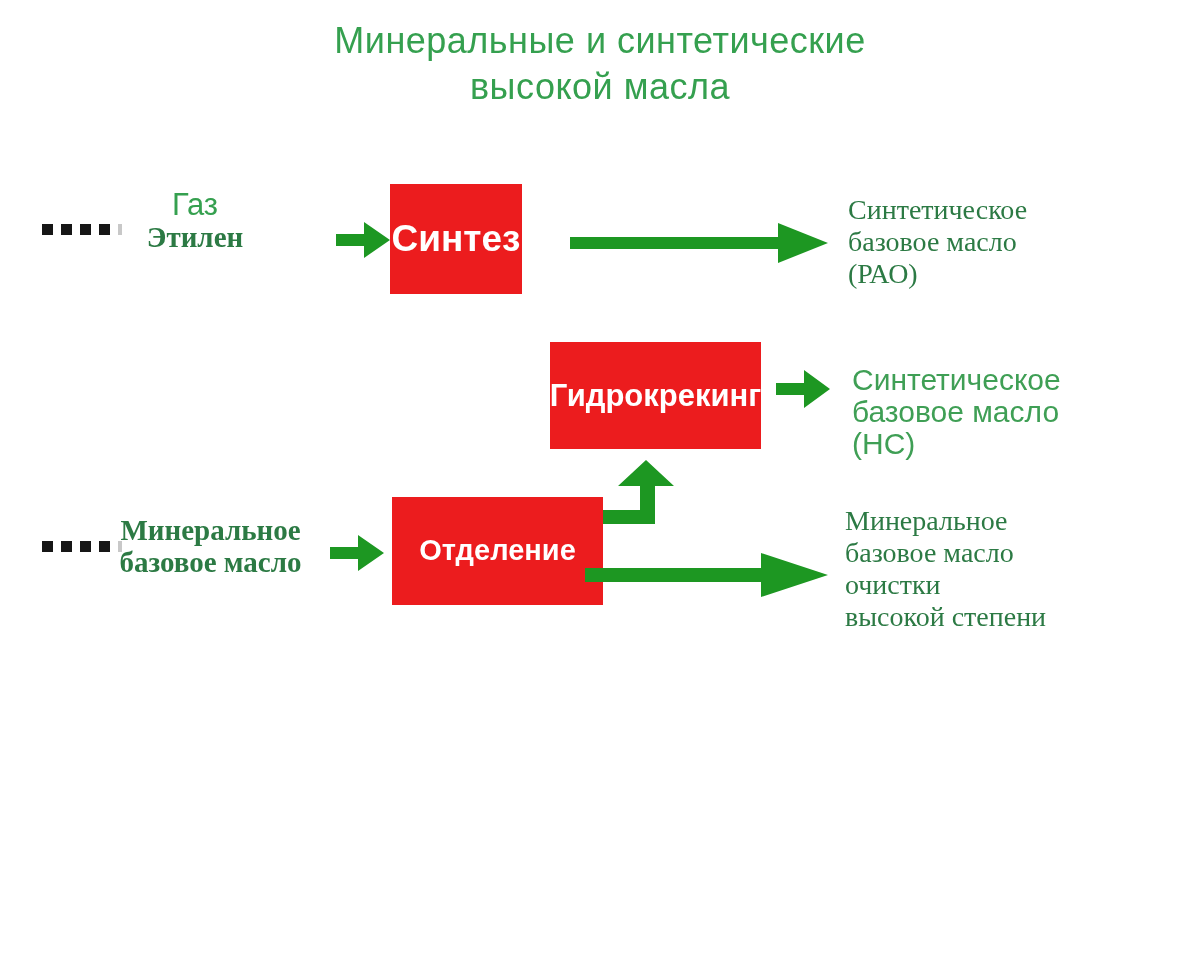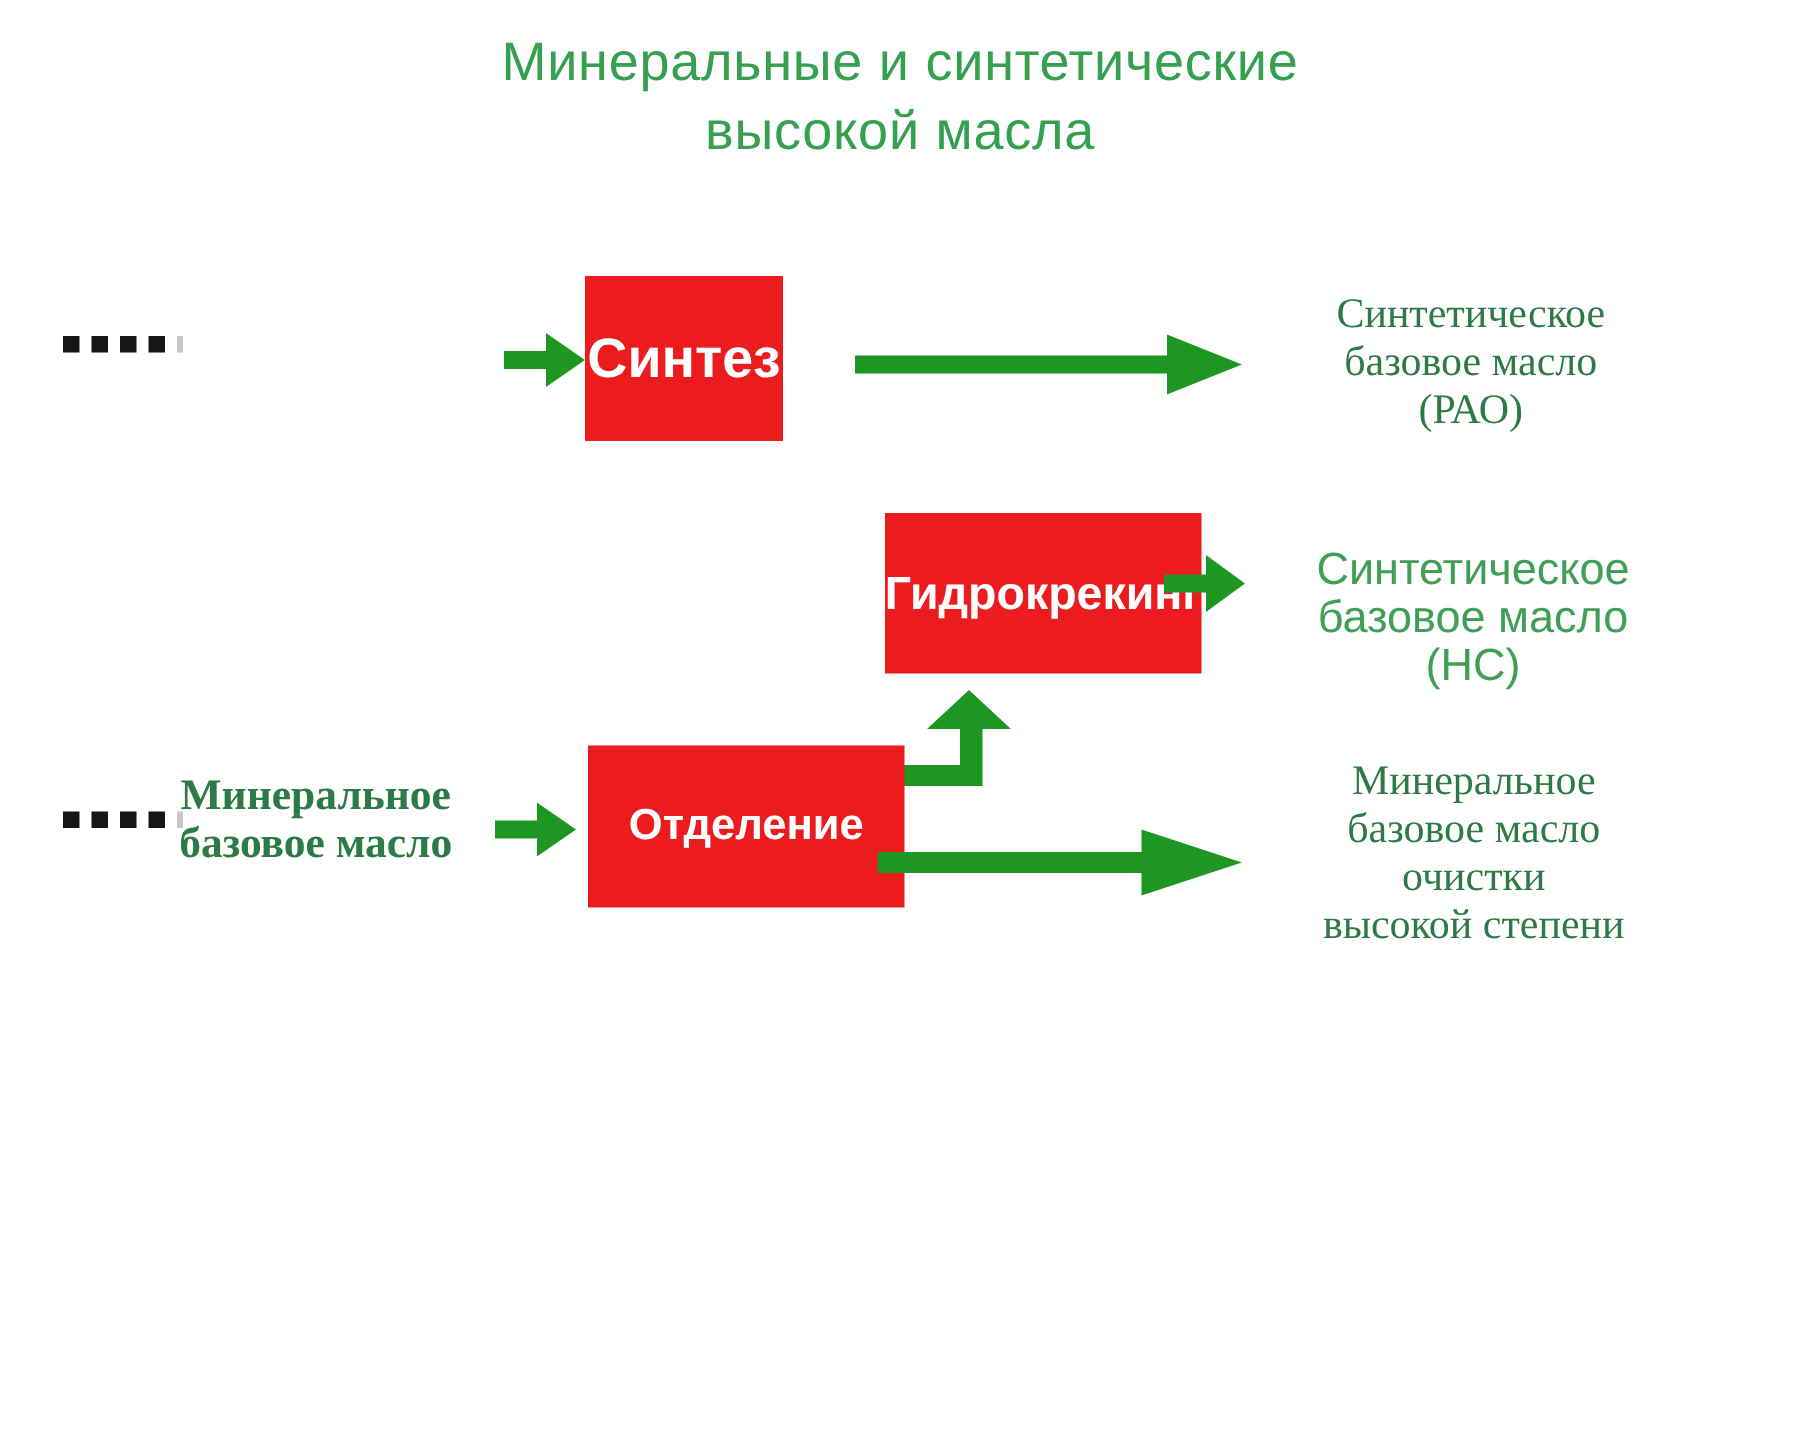--- a/index.html
+++ b/index.html
@@ -14,39 +14,39 @@
     color:var(--title-green); font-size:36px; line-height:46px; font-weight:400;
     letter-spacing:0.5px;
   }
 
   .redbox {
     background:var(--red); color:#ffffff; font-weight:bold;
     display:flex; align-items:center; justify-content:center;
     text-align:center; line-height:1.15;
   }
   .box-synthesis   { left:390px; top:184px; width:132px; height:110px; font-size:37px; }
-  .box-hydrocrack  { left:550px; top:342px; width:211px; height:107px; font-size:31px;margin-left:40px; }
+  .box-hydrocrack  { left:550px; top:342px; width:211px; height:107px; font-size:31px; }
   .box-dewax       { left:392px; top:497px; width:211px; height:108px; font-size:29px; }
 
   .dots { display:flex; align-items:center; gap:8px; }
   .dot  { width:11px; height:11px; background:#161616; }
   .dot.faint { width:4px; background:#c8c8c8; }
   .dots-top    { left:42px; top:224px; }
   .dots-bottom { left:42px; top:541px; }
 
   .src-top { left:105px; top:188px; width:180px; text-align:center; }
   .src-top .l1 { color:var(--title-green); font-size:31px; line-height:33px; }
   .src-top .l2 { color:var(--serif-green); font-family:"Liberation Serif",serif;
                  font-weight:bold; font-size:29px; line-height:32px; }
 
   .src-bottom { left:98px; top:514px; width:225px; text-align:center;
                 color:var(--serif-green); font-family:"Liberation Serif",serif;
                 font-weight:bold; font-size:29px; line-height:32px; }
 
-  .result { text-align:center; }
+  .result { }
   .result div { white-space:nowrap; }
   .res-pao { left:848px; top:194px; width:265px; color:var(--serif-green);
              font-family:"Liberation Serif",serif; font-size:28px; line-height:32px; }
   .res-hc  { left:852px; top:364px; width:260px; color:var(--sans-green);
              font-size:30px; line-height:32px; }
   .res-mineral { left:845px; top:505px; width:275px; color:var(--serif-green);
              font-family:"Liberation Serif",serif; font-size:28px; line-height:32px; }
 
   svg { display:block; }
   .ar { fill:var(--arrow-green); }
@@ -62,20 +62,24 @@
   </div>
 
   <div class="abs dots dots-top">
     <span class="dot"></span>
     <span class="dot"></span>
     <span class="dot"></span>
     <span class="dot"></span>
     <span class="dot faint"></span>
   </div>
 
+  <div class="abs src-top">
+    <div class="l1">Газ</div>
+    <div class="l2">Этилен</div>
+  </div>
 
   <svg class="abs" style="left:336px; top:220px;" width="54" height="40" viewBox="0 0 54 40">
     <path class="ar" d="M0,14 H28 V2 L54,20 L28,38 V26 H0 Z"></path>
   </svg>
 
   <div class="abs redbox box-synthesis">
     <span>Синтез</span>
   </div>
 
   <svg class="abs" style="left:570px; top:221px;" width="260" height="44" viewBox="0 0 260 44">

